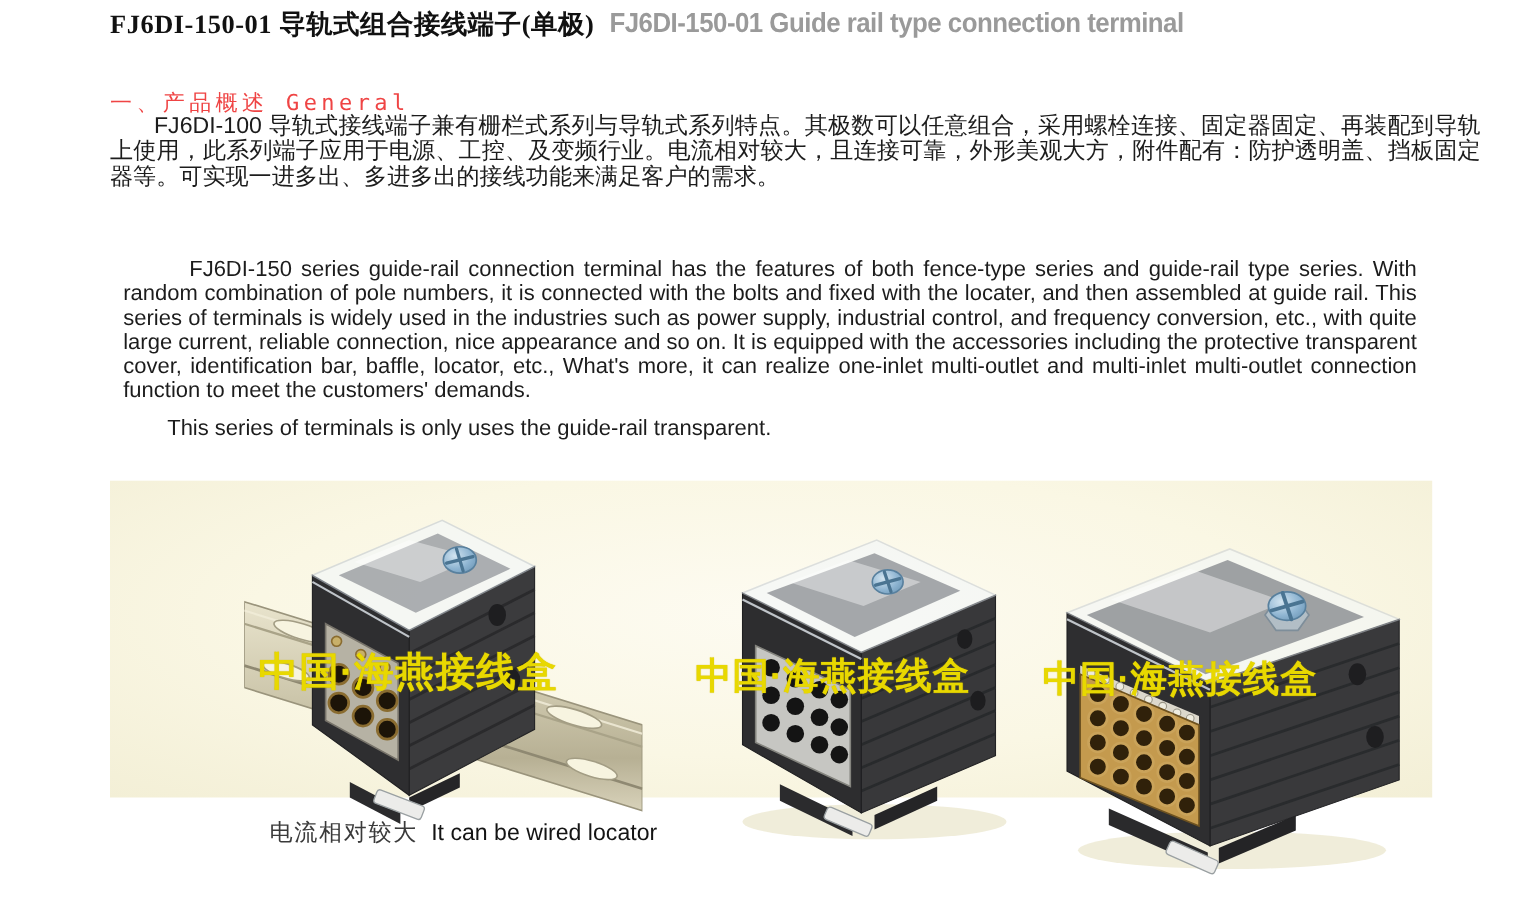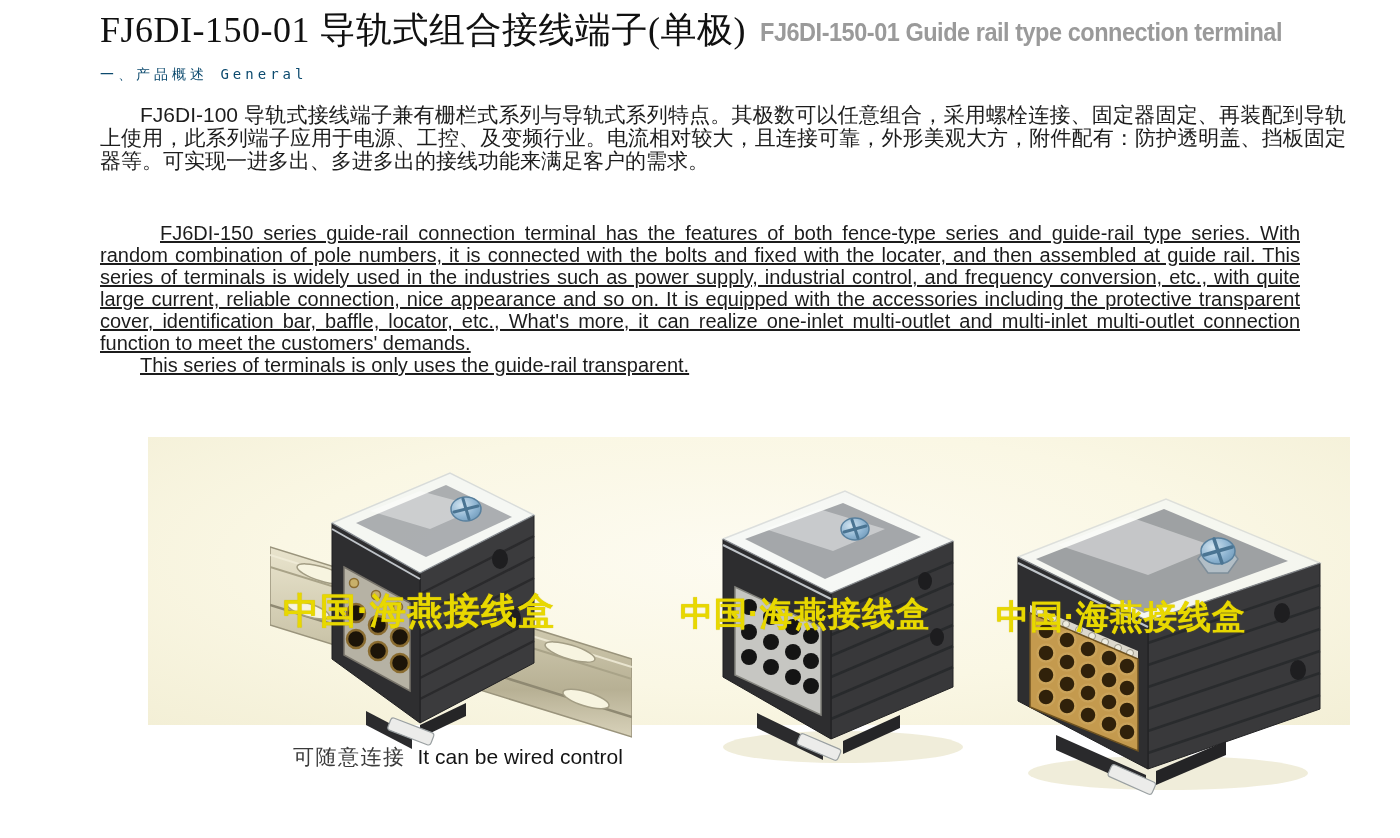--- a/index.html
+++ b/index.html
@@ -3,52 +3,51 @@
 <meta charset="utf-8">
 <style>
   html,body{margin:0;padding:0;background:#ffffff;}
   .page{
     position:relative;width:1400px;height:838px;background:#ffffff;
     overflow:hidden;font-family:"Liberation Sans",sans-serif;
   }
   
   .title-row{position:absolute;left:100px;top:6px;white-space:nowrap;}
   .title-zh{
-    font-family:"Liberation Serif",serif;font-size:36px;font-weight:400;
+    font-family:"Liberation Serif",serif;font-size:24px;font-weight:700;
     color:#111;letter-spacing:0.5px;
   }
   .title-en{
     display:inline-block;margin-left:14px;font-family:"Liberation Sans",sans-serif;
     font-size:25px;font-weight:700;color:#9a9a9a;letter-spacing:-0.5px;
     transform:scaleX(0.94);transform-origin:left center;vertical-align:1px;
   }
   .section-heading{
-    position:absolute;left:100px;top:66px;
-    font-family:"DejaVu Sans Mono",monospace;font-size:14px;color:#0c4a6e;
+    position:absolute;left:100px;top:80px;
+    font-family:"DejaVu Sans Mono",monospace;font-size:20px;color:#ef4444;
     letter-spacing:4px;
   }
   
   .zh-para{
     position:absolute;left:100px;top:103px;width:1246px;
     font-size:21px;line-height:23px;color:#1c1c1c;text-align:justify;
   }
   .zh-para p{margin:0;}
   .zh-para .indent{text-indent:40px;}
   .en-para{
     position:absolute;left:100px;top:222px;width:1200px;
     font-size:20px;line-height:22px;color:#1c1c1c;text-align:justify;
   }
-  .en-para p{margin:0;text-decoration:underline;}
+  .en-para p{margin:12px;}
   .en-para .indent1{text-indent:60px;}
   .en-para .indent2{text-indent:40px;}
   
   .figure{
     position:absolute;left:100px;top:437px;width:1202px;height:288px;
     background:radial-gradient(ellipse at 50% 42%, #fdfbf1 0%, #faf7e4 55%, #f3efd6 100%);
-    margin-left:48px;
   }
   .product{position:absolute;z-index:1;}
   .watermark{
     position:absolute;z-index:2;font-weight:700;color:#e8d800;
     text-shadow:0 0 1px #c9b600;white-space:nowrap;letter-spacing:1px;
     font-family:"Liberation Sans",sans-serif;
   }
   .wm1{left:135px;top:150px;font-size:36px;}
   .wm2{left:532px;top:155px;font-size:33px;}
   .wm3{left:848px;top:158px;font-size:33px;}
@@ -284,17 +283,17 @@
           <line x1="218" y1="44" x2="226" y2="68" stroke="#4a7492" stroke-width="3.5" stroke-linecap="round"></line>
         </g>
       </g>
     </svg>
 
     <span class="watermark wm1">中国·海燕接线盒</span>
     <span class="watermark wm2">中国·海燕接线盒</span>
     <span class="watermark wm3">中国·海燕接线盒</span>
 
     <div class="fig-caption">
-      <span class="cap-zh">可随意连接</span><span class="cap-en">It can be wired control</span>
+      <span class="cap-zh">电流相对较大</span><span class="cap-en">It can be wired locator</span>
     </div>
 
   </div>
 </div>
 
 </body></html>

